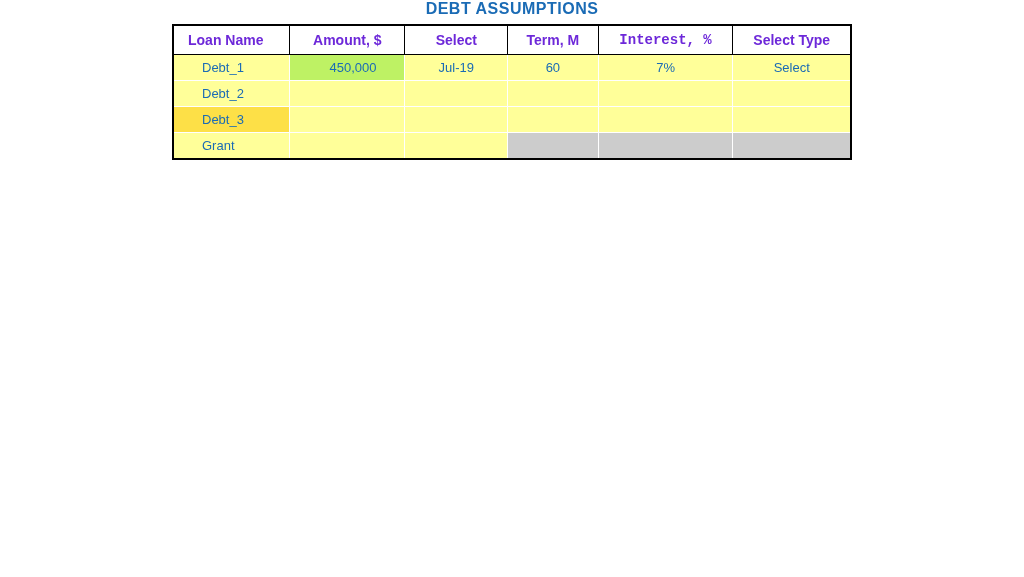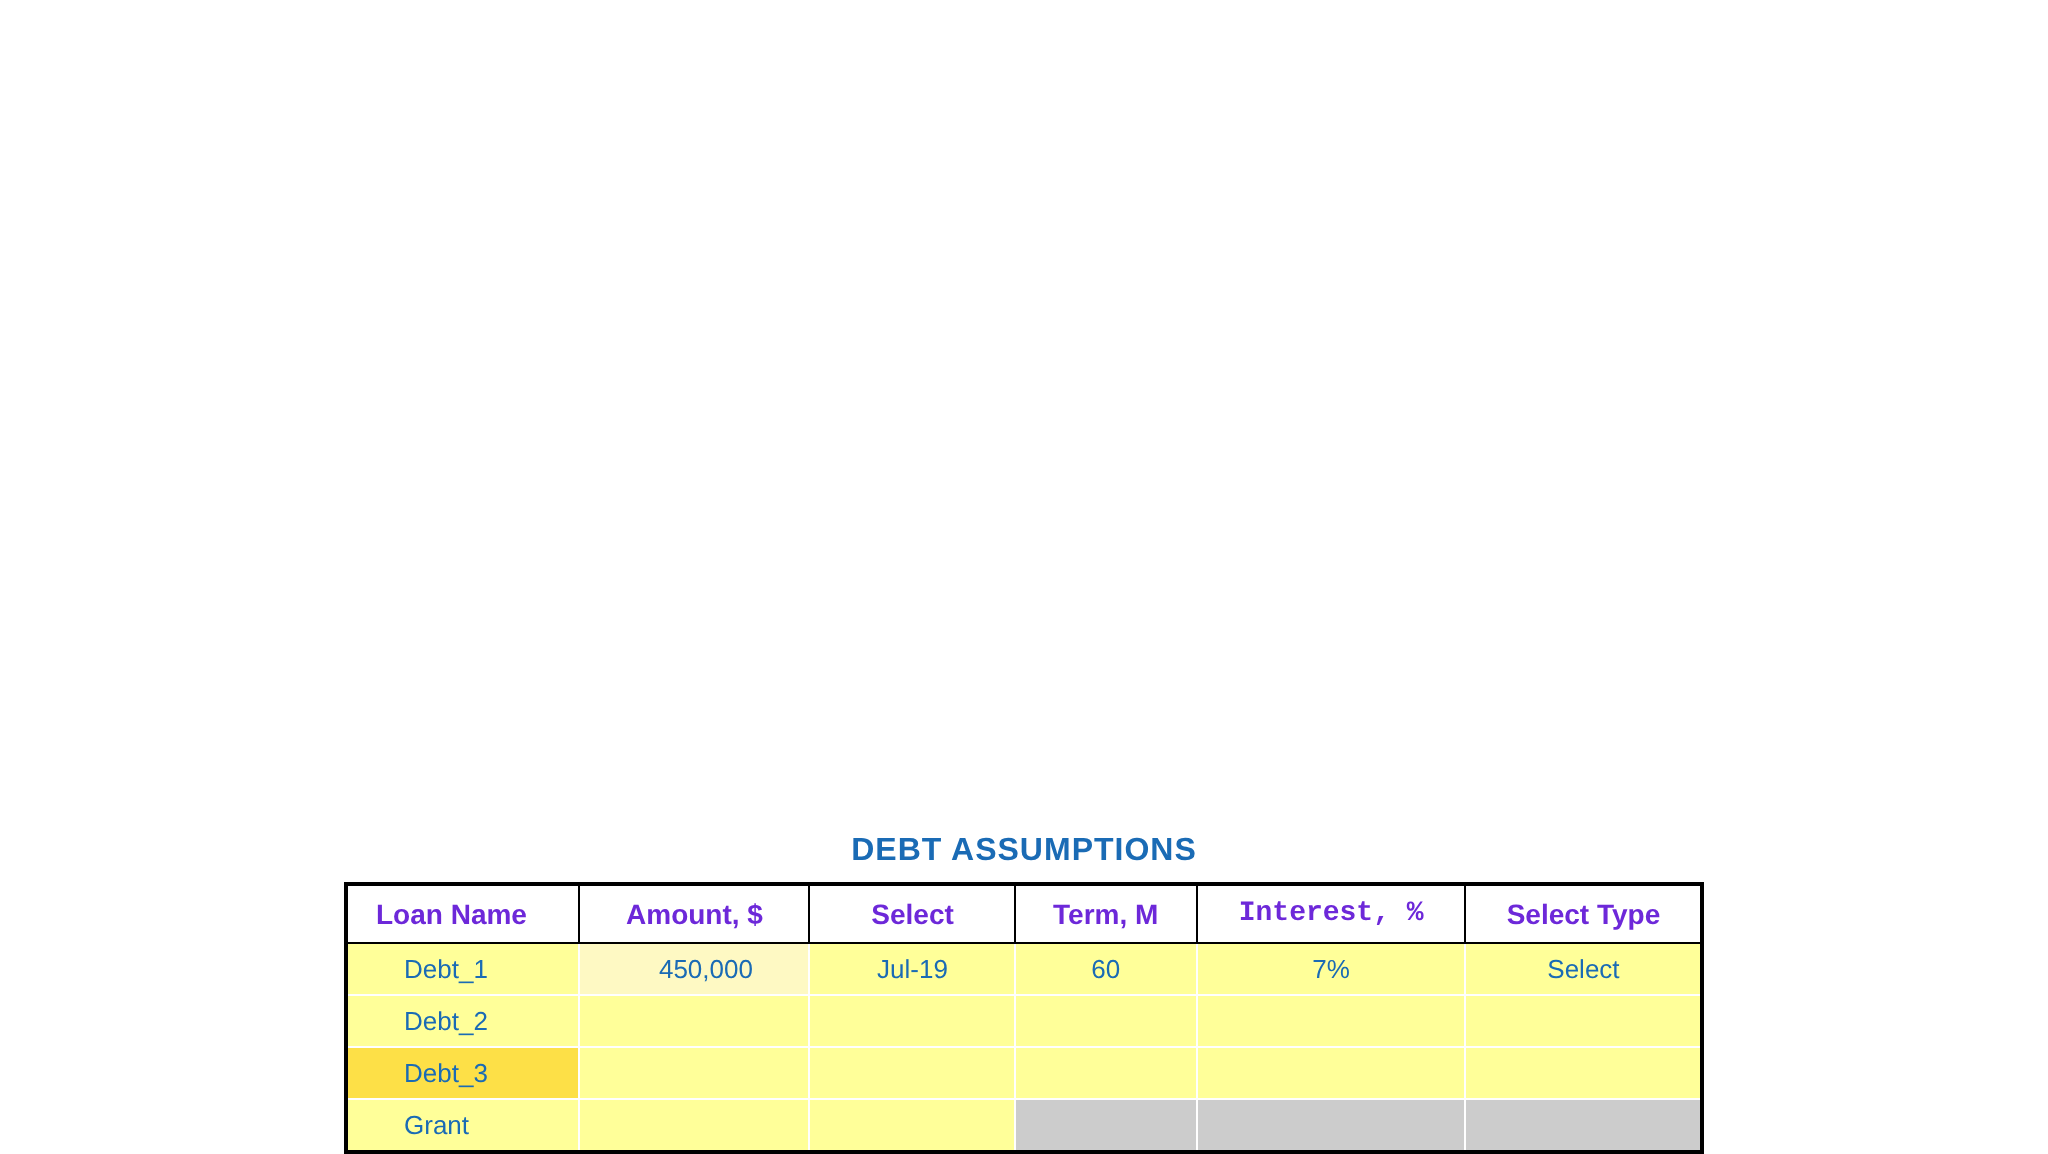--- a/index.html
+++ b/index.html
@@ -16,21 +16,21 @@
       align-items: center;
       width: 1024px;
       height: 577px;
       overflow: hidden;
     }
 
     .page-container {
       display: flex;
       flex-direction: column;
       align-items: center;
-      justify-content: flex-end;
+      justify-content: flex-start;
       width: 100%;
       height: 100%;
     }
 
     .table-wrapper {
       display: flex;
       flex-direction: column;
       align-items: center;
     }
 
@@ -79,21 +79,21 @@
             <th style="text-align: center;">Amount, $</th>
             <th style="text-align: center;">Select</th>
             <th style="text-align: center;">Term, M</th>
             <th style="text-align: center; font-family: Liberation Mono, monospace;">Interest, %</th>
             <th style="text-align: center;">Select Type</th>
           </tr>
       </thead>
       <tbody>
       <tr>
             <td style="text-align: left; background-color: rgb(255, 255, 153);">Debt_1</td>
-            <td style="text-align: right; background-color: #fef9c3;">450,000</td>
+            <td style="text-align: right; background-color: #bef264;">450,000</td>
             <td style="text-align: center; background-color: rgb(255, 255, 153);">Jul-19</td>
             <td style="text-align: center; background-color: rgb(255, 255, 153);">60</td>
             <td style="text-align: center; background-color: rgb(255, 255, 153);">7%</td>
             <td style="text-align: center; background-color: rgb(255, 255, 153);">Select</td>
           </tr>
           <tr>
             <td style="text-align: left; background-color: rgb(255, 255, 153);">Debt_2</td>
             <td style="text-align: right; background-color: rgb(255, 255, 153);"></td>
             <td style="text-align: center; background-color: rgb(255, 255, 153);"></td>
             <td style="text-align: center; background-color: rgb(255, 255, 153);"></td>

